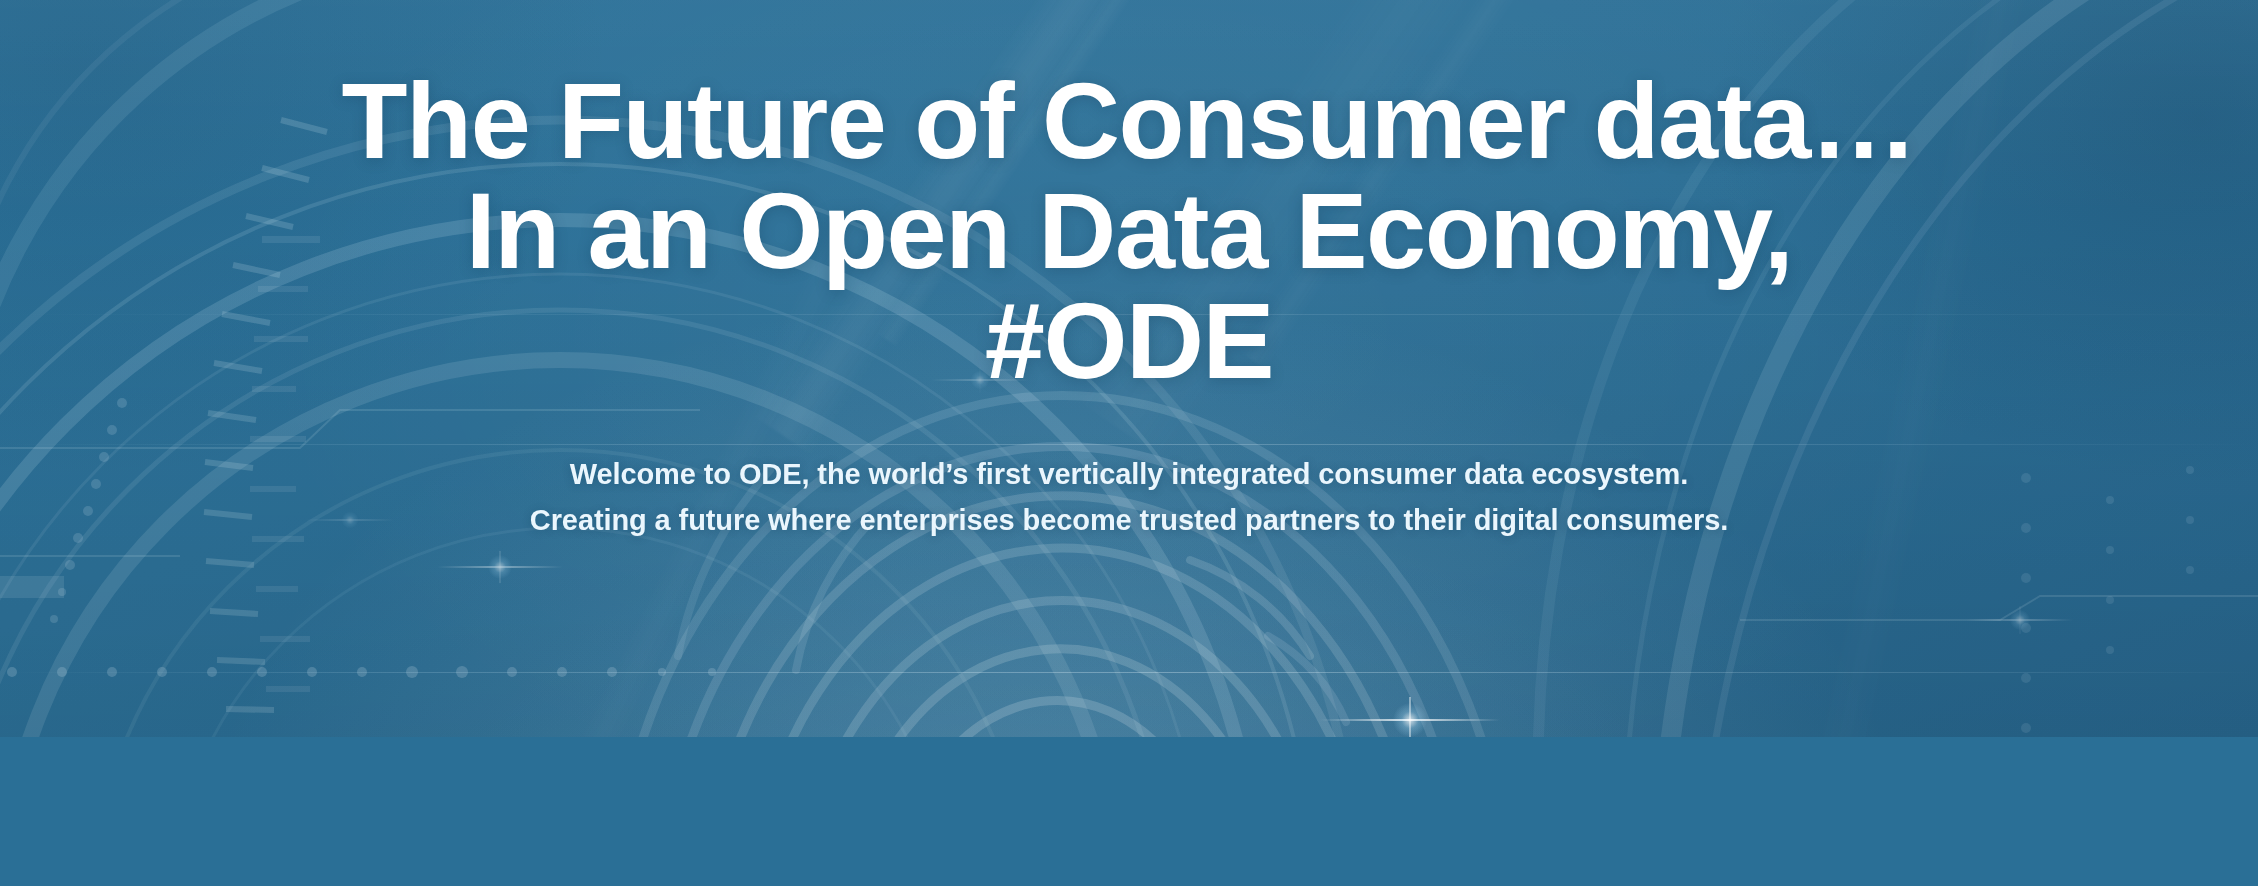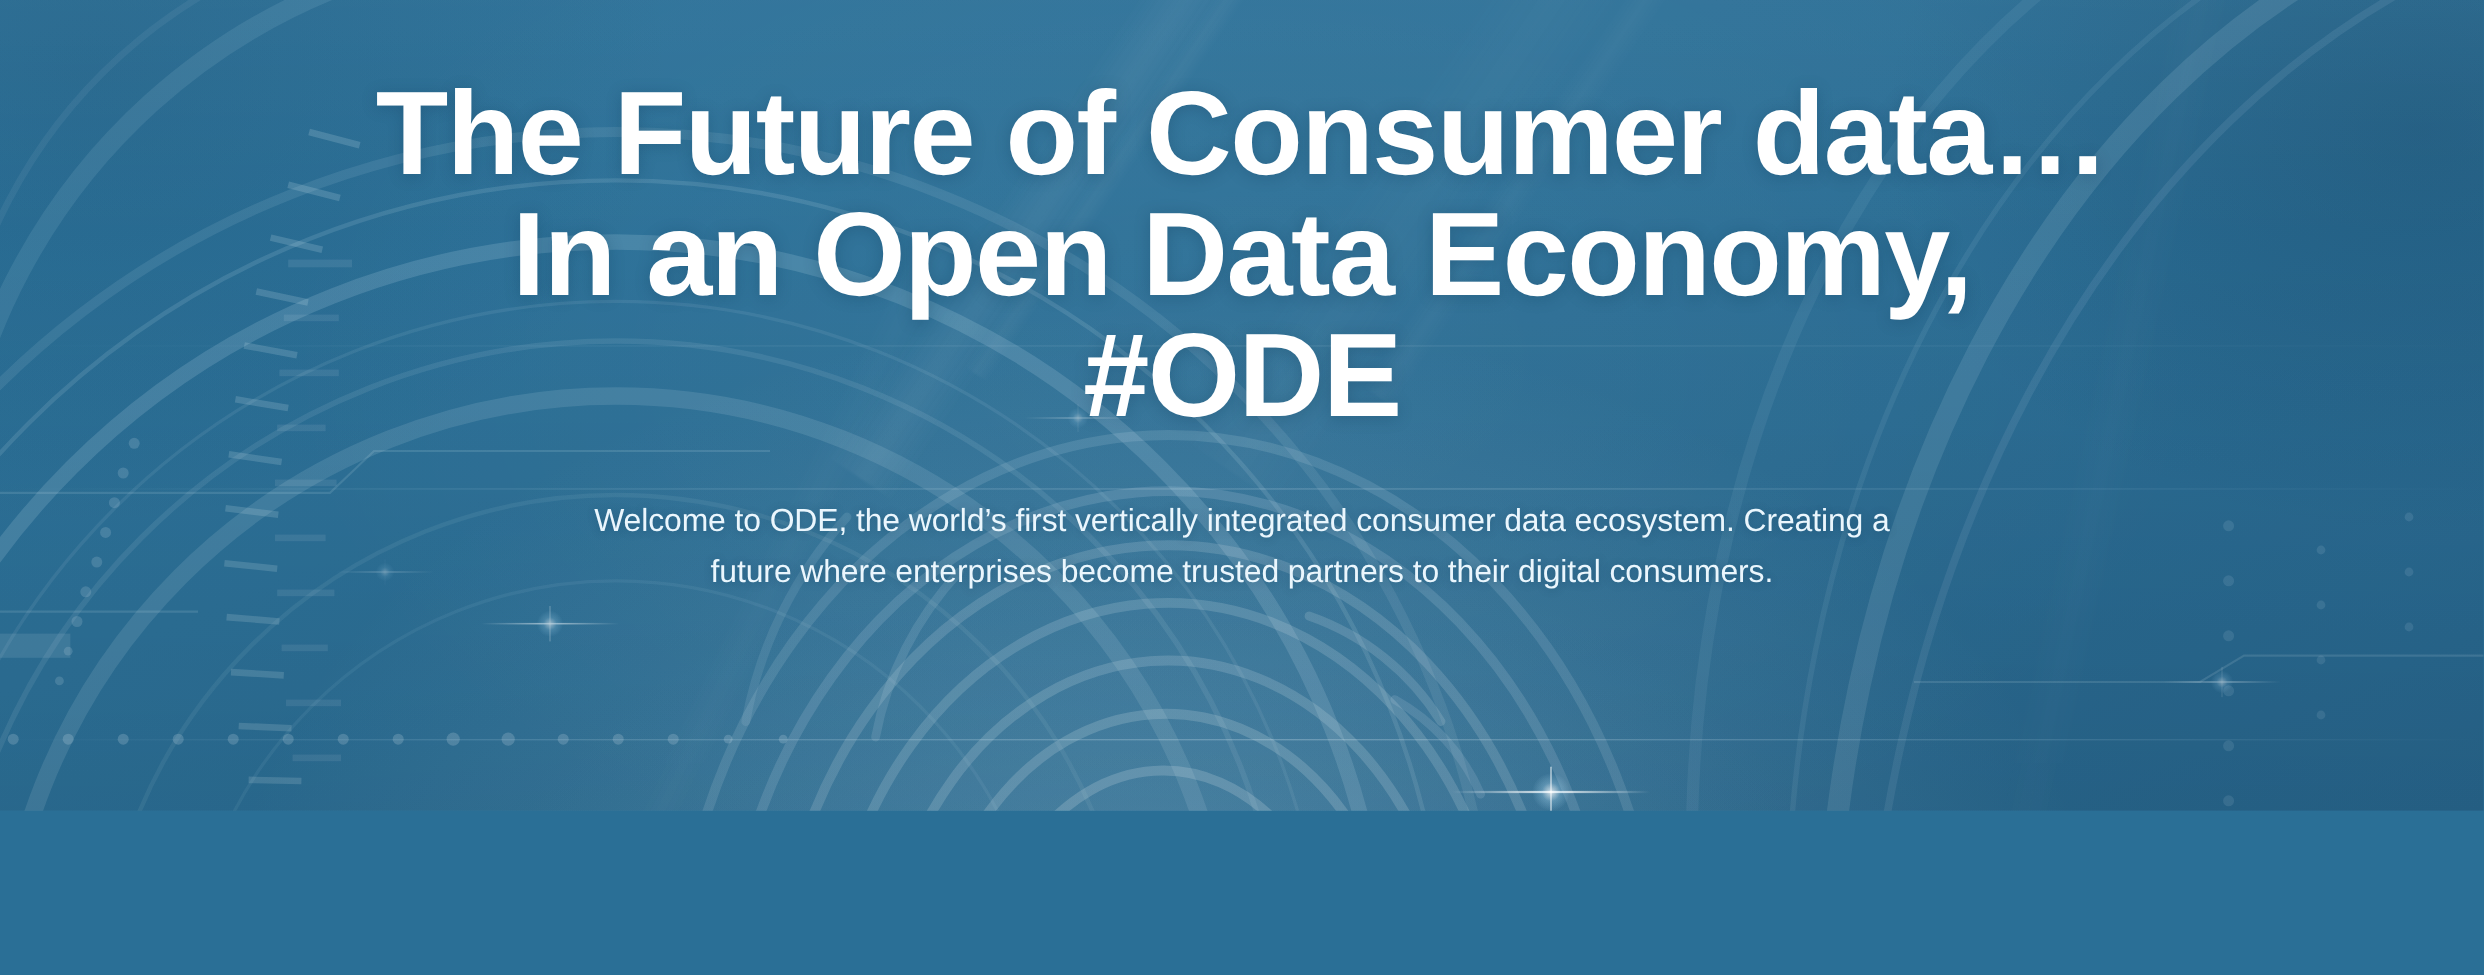--- a/index.html
+++ b/index.html
@@ -105,21 +105,21 @@
     white-space:pre-line;
   }
 
   #subcopy {
     margin-top:56px;
     width:1220px;
     text-align:center;
     color:#eaf6fd;
     font-size:29px;
     line-height:1.58;
-    font-weight:normal;
+    font-weight:bold;
     letter-spacing:-0.1px;
     text-shadow:0 1px 8px rgba(12,52,80,0.30);
   }
 </style>
 </head>
 <body>
 
 <section id="hero">
 
   <div class="bg">

